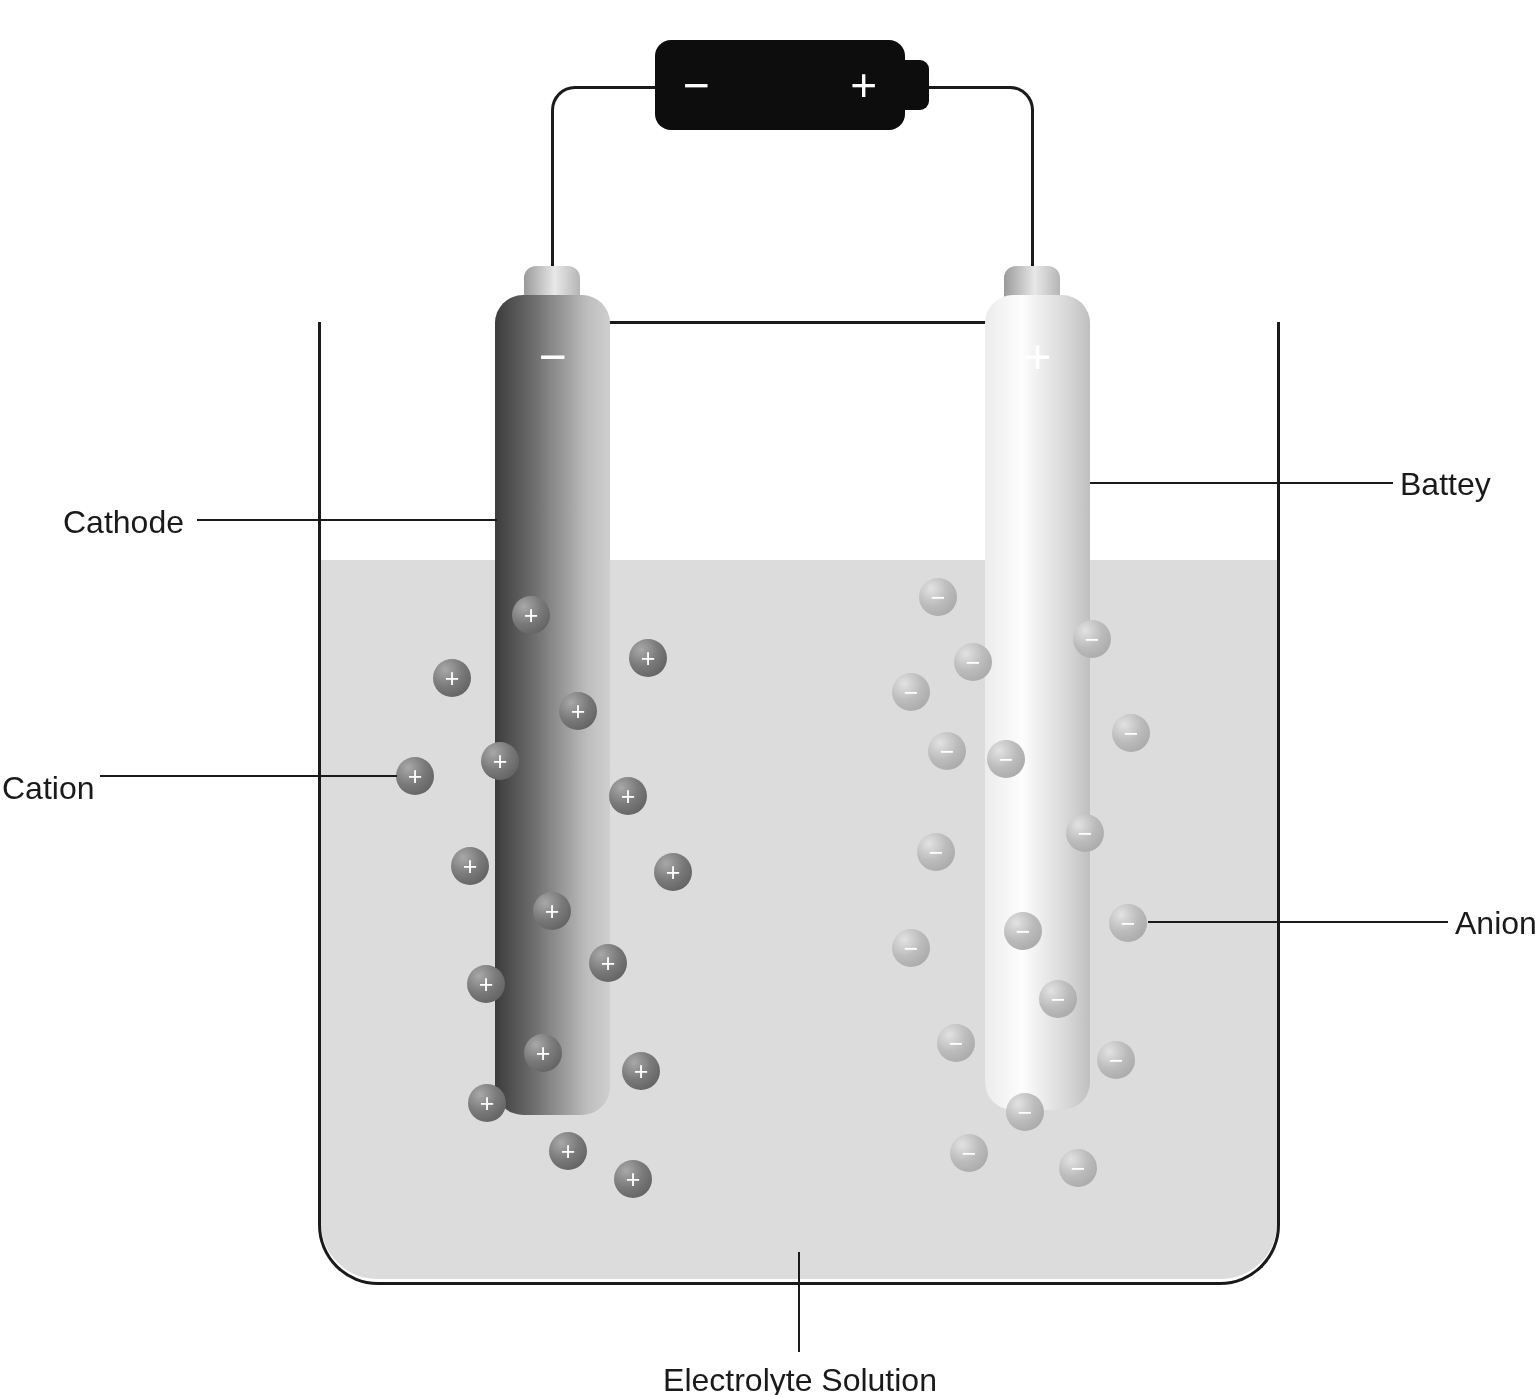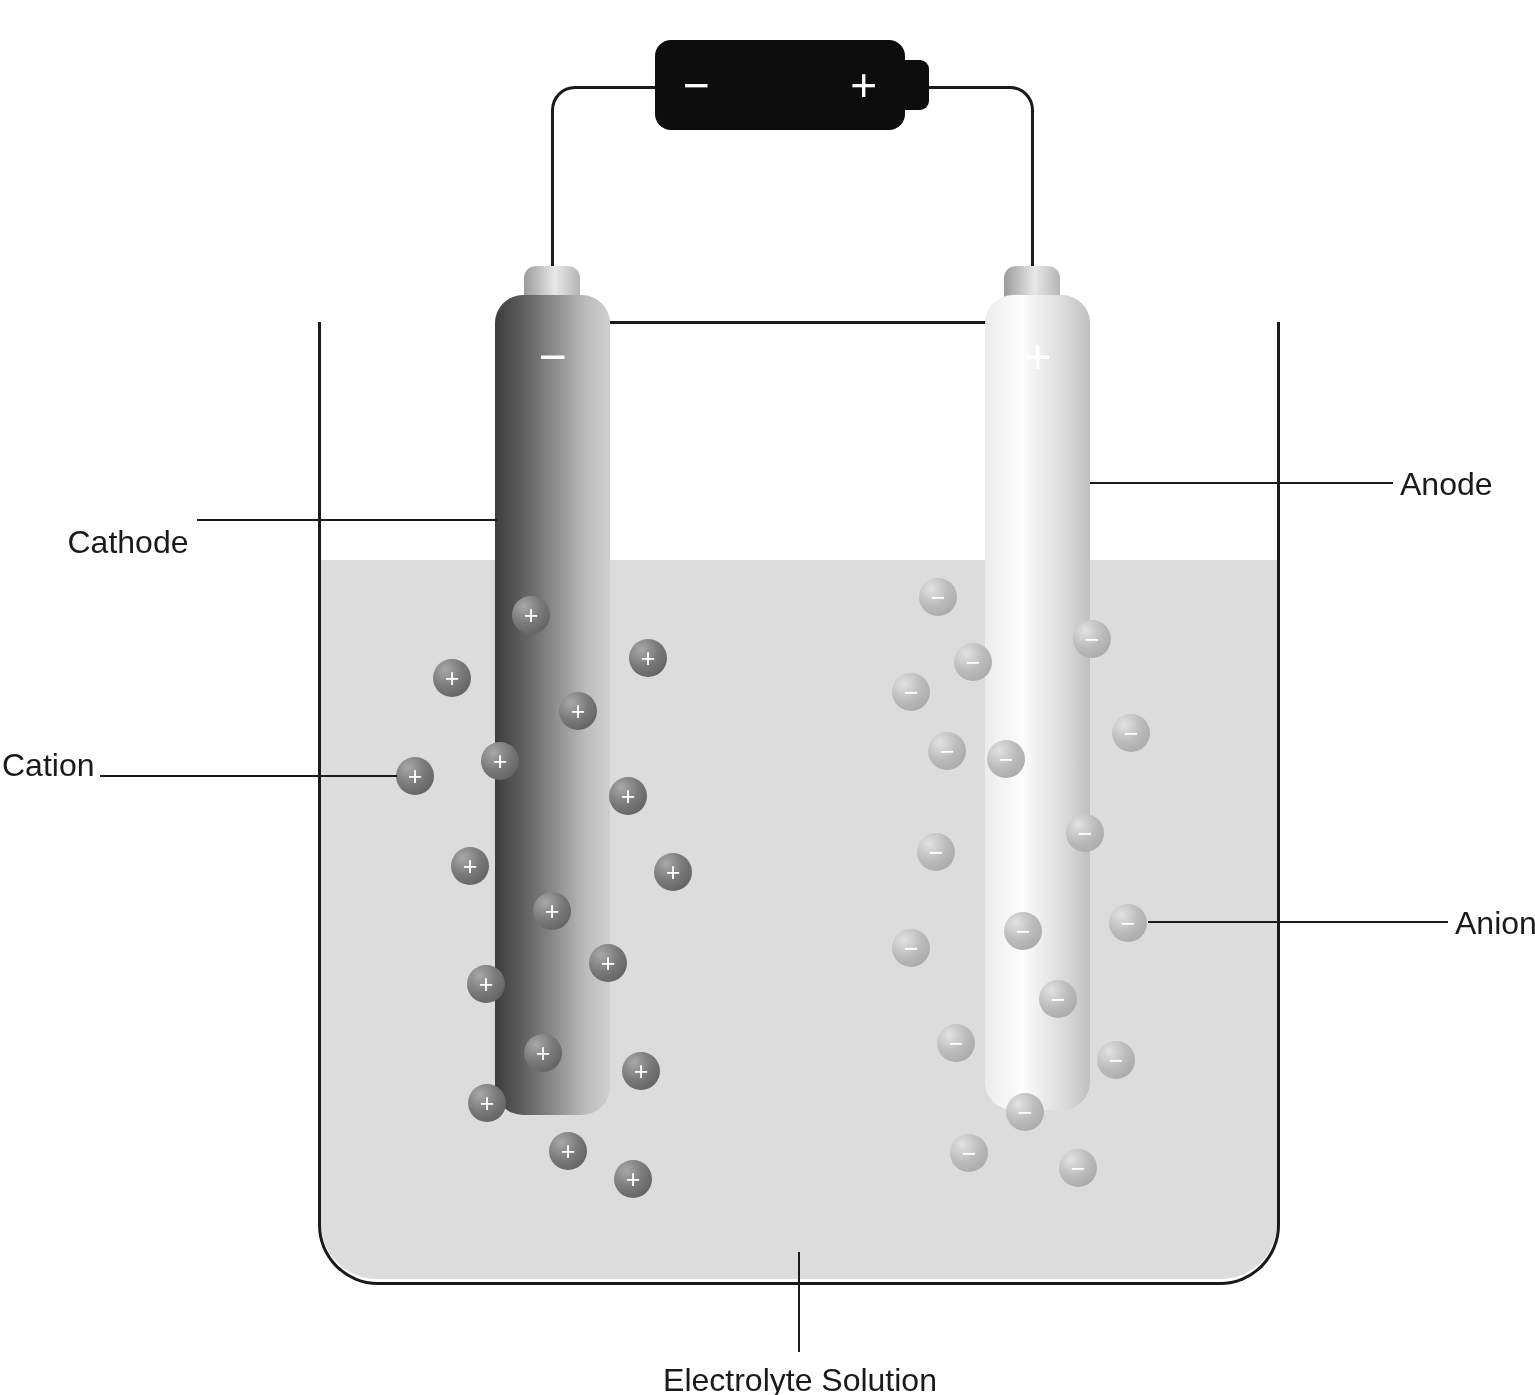--- a/index.html
+++ b/index.html
@@ -80,25 +80,25 @@
   }
   .ion.cation{
     background:radial-gradient(circle at 32% 28%,#a8a8a8 0%,#7a7a7a 45%,#565656 100%);
   }
   .ion.anion{
     background:radial-gradient(circle at 32% 28%,#e2e2e2 0%,#bcbcbc 45%,#a0a0a0 100%);
   }
   
   .lbl{position:absolute;font-size:32px;z-index:5;white-space:nowrap;}
   .leader{position:absolute;background:#1a1a1a;z-index:5;}
-  .lbl-cathode{left:63px;top:524px;width:130px;text-align:center;}
+  .lbl-cathode{left:63px;top:504px;width:130px;text-align:left;}
   .line-cathode{left:197px;top:519px;width:300px;height:2px;}
   .lbl-anode{left:1400px;top:466px;}
   .line-anode{left:1090px;top:482px;width:303px;height:2px;}
-  .lbl-cation{left:2px;top:747px;}
+  .lbl-cation{left:2px;top:770px;}
   .line-cation{left:100px;top:775px;width:297px;height:2px;}
   .lbl-anion{left:1455px;top:905px;}
   .line-anion{left:1148px;top:921px;width:300px;height:2px;}
   .lbl-solution{left:650px;top:1362px;width:300px;text-align:center;}
   .line-solution{left:798px;top:1252px;width:2px;height:100px;}
 </style>
 </head>
 <body>
 
 <div class="stage">
@@ -160,21 +160,21 @@
       <div class="ion anion" style="left: 937px; top: 1024px;">−</div>
       <div class="ion anion" style="left: 1097px; top: 1041px;">−</div>
       <div class="ion anion" style="left: 1006px; top: 1093px;">−</div>
       <div class="ion anion" style="left: 950px; top: 1134px;">−</div>
       <div class="ion anion" style="left: 1059px; top: 1149px;">−</div>
     </div>
 
   <div class="lbl lbl-cathode">Cathode</div>
   <div class="leader line-cathode"></div>
 
-  <div class="lbl lbl-anode">Anode</div>
+  <div class="lbl lbl-anode">Battey</div>
   <div class="leader line-anode"></div>
 
   <div class="lbl lbl-cation">Cation</div>
   <div class="leader line-cation"></div>
 
   <div class="lbl lbl-anion">Anion</div>
   <div class="leader line-anion"></div>
 
   <div class="lbl lbl-solution">Electrolyte Solution</div>
   <div class="leader line-solution"></div>

